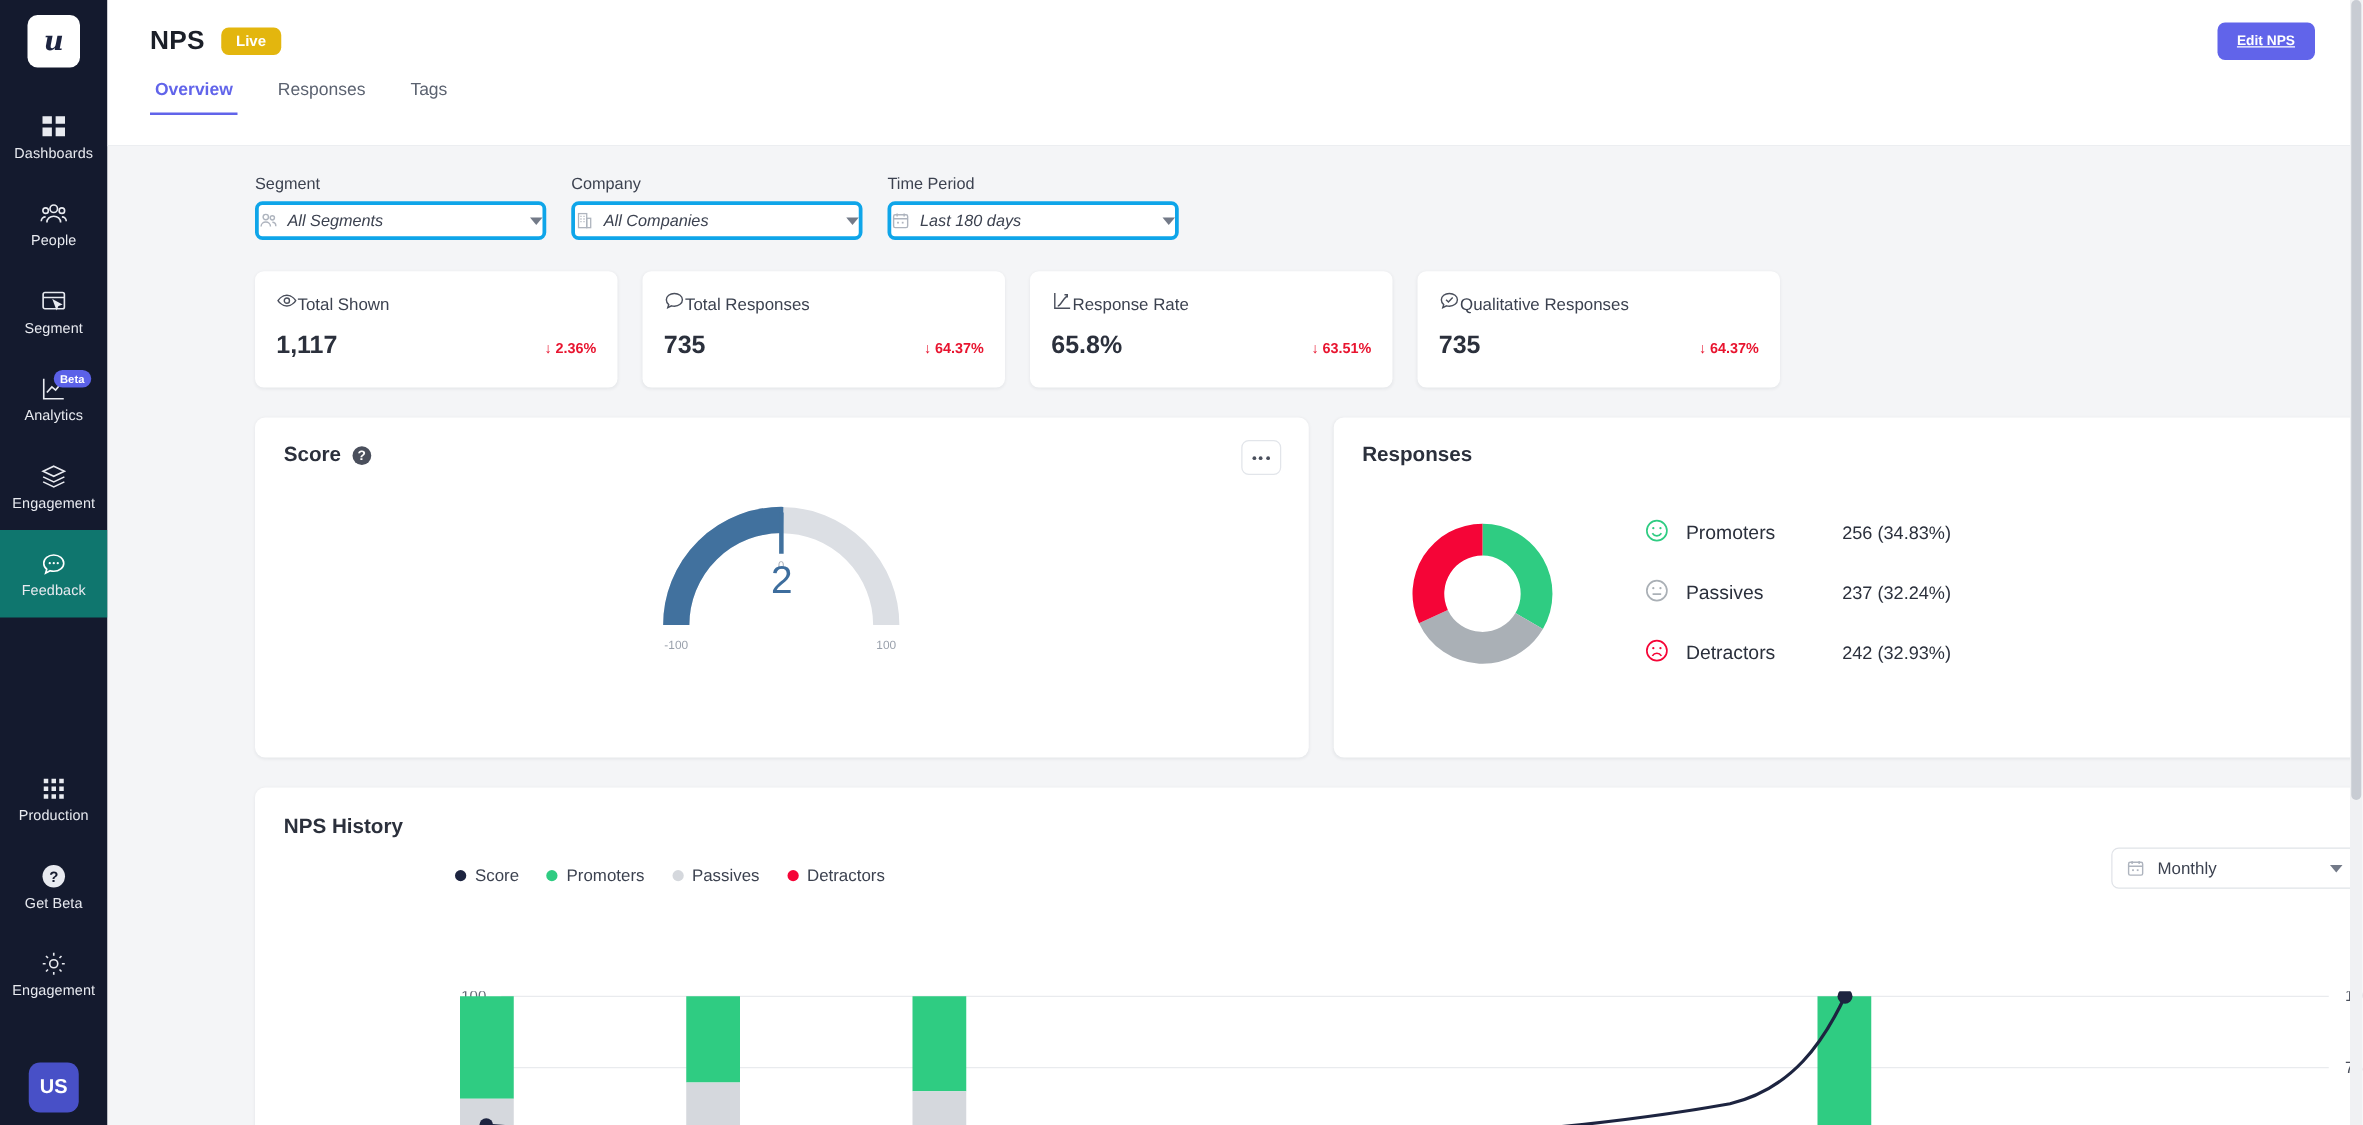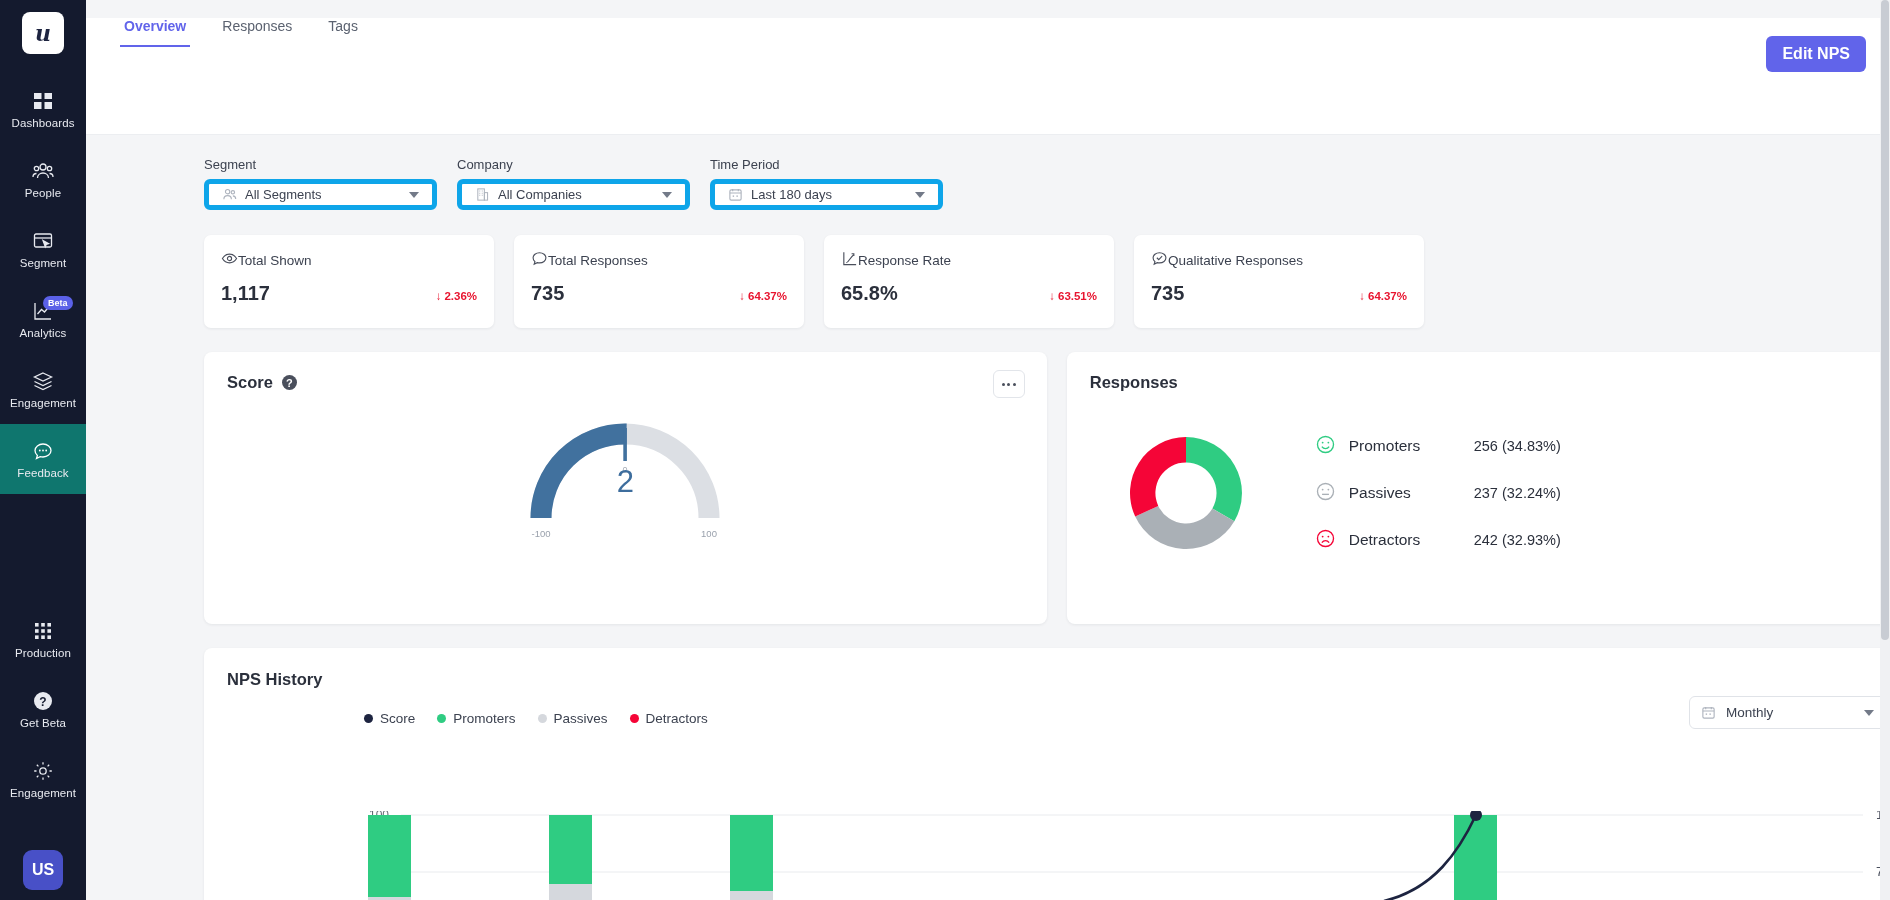--- a/index.html
+++ b/index.html
@@ -57,39 +57,40 @@
     background: #fff; height: 117px; padding: 0 24px 0 34px;
     position: relative; border-bottom: 1px solid #eceef1;
   }
   .title-row { display: flex; align-items: center; gap: 13px; padding-top: 21px; }
   .page-title { font-size: 21px; font-weight: 700; color: #1b1f28; letter-spacing: .2px; }
   .live-badge {
     background: #e3b60e; color: #fff; font-size: 12px; font-weight: 700;
     padding: 4px 12px; border-radius: 6px;
   }
   .edit-btn {
-    position: absolute; right: 24px; top: 18px;
+    position: absolute; right: 38px; top: 18px;
     background: #6164ea; color: #fff; border: none; border-radius: 6px;
-    font-size: 16px; font-weight: 700; padding: 9px 16px; cursor: pointer;
+    font-size: 11px; font-weight: 700; padding: 9px 16px; cursor: pointer;
     font-family: "Liberation Sans", sans-serif;
+    text-decoration: underline;
   }
   .tabs { display: flex; gap: 28px; margin-top: 18px; }
   .tab {
     font-size: 14px; color: #5b6270; padding: 0 4px 11px 4px; cursor: pointer;
   }
   .tab.active { color: #6164ea; font-weight: 700; border-bottom: 2.5px solid #6164ea; }
 
   
   .filters { display: flex; gap: 20px; padding: 22px 0 0 118px; }
   .filter { display: flex; flex-direction: column; gap: 7px; }
   .filter-label { font-size: 13px; color: #3c4250; }
   .select {
     width: 233px; height: 31px; background: #fff;
-    border: 5px solid #0ea5e9; border-radius: 6px;
-    display: flex; align-items: center; padding: 0 13px; gap: 8px; cursor: pointer;
+    border: 3px solid #0ea5e9; border-radius: 6px;
+    display: flex; align-items: center; padding: 0 0; gap: 8px; cursor: pointer; font-style: italic;
   }
   .select .sv { font-size: 13px; color: #3c4250; flex: 1; }
   .caret {
     width: 0; height: 0; border-left: 5px solid transparent;
     border-right: 5px solid transparent; border-top: 6px solid #737a88;
   }
   .sico { width: 15px; height: 15px; flex: 0 0 15px; }
 
   
   .kpis { display: flex; gap: 20px; padding: 25px 0 0 118px; }
@@ -286,20 +287,24 @@
         <span class="lbl">Engagement</span>
       </div>
     </div>
 
     <div class="avatar">US</div>
   </div>
 
   <div class="main">
 
     <div class="topbar">
+      <div class="title-row">
+        <span class="page-title">NPS</span>
+        <span class="live-badge">Live</span>
+      </div>
       <button class="edit-btn">Edit NPS</button>
       <div class="tabs">
         <div class="tab active">Overview</div>
         <div class="tab">Responses</div>
         <div class="tab">Tags</div>
       </div>
     </div>
 
     <div class="filters">
       <div class="filter">

